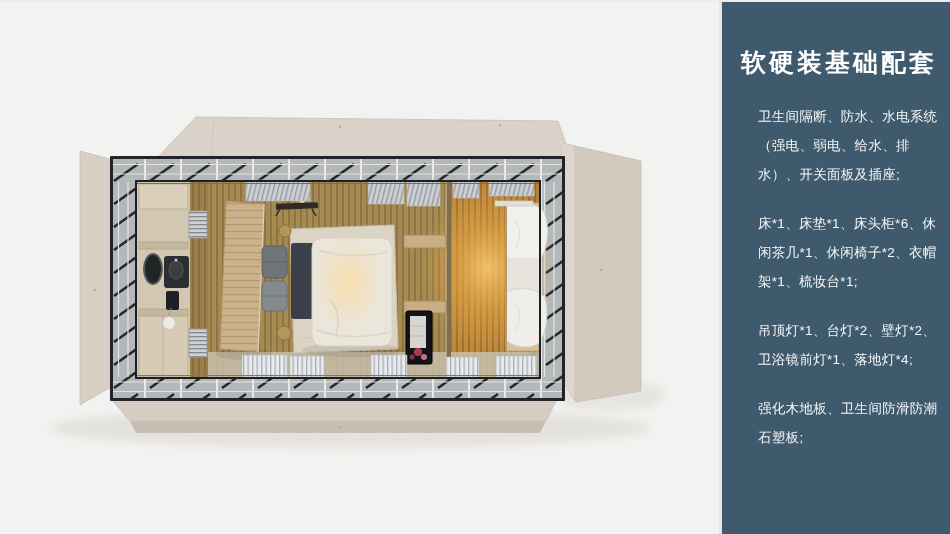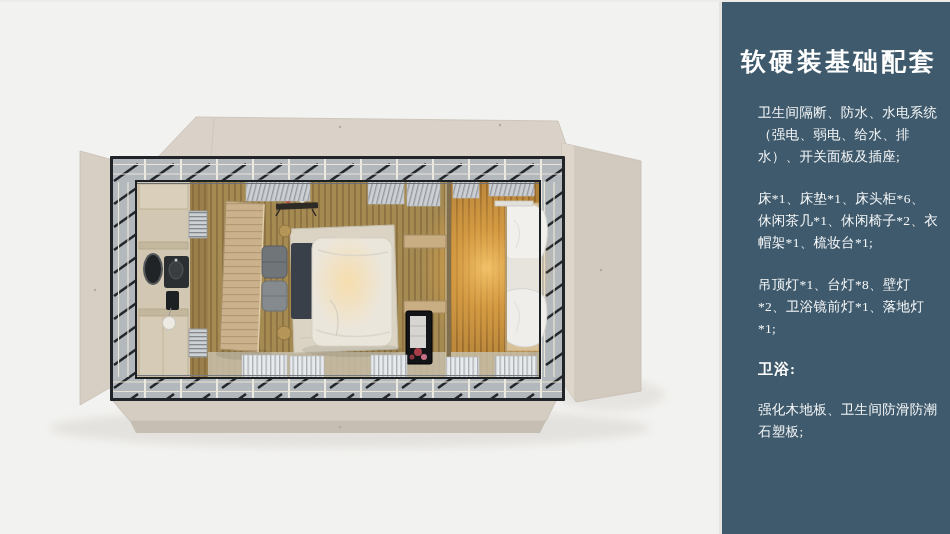--- a/index.html
+++ b/index.html
@@ -9,33 +9,32 @@
     font-family:"Liberation Sans","DejaVu Sans",sans-serif;
   }
   .topline{position:absolute;top:0;left:0;right:0;height:2px;background:#ececea;z-index:9;}
   .canvas{position:absolute;left:0;top:0;width:722px;height:534px;background:#f2f2f0;}
   .canvas svg{display:block;}
   .panel{
     position:absolute;left:719px;top:0;bottom:0;right:0;
     background:#3f5a6c;border-left:3px solid #e5e5e3;
     color:#ffffff;box-sizing:border-box;
     padding:48px 12px 0 36px;
-    font-family:Liberation Serif, serif;
   }
   .panel h1{
     margin:0 0 25px -17px;
     font-size:25px;font-weight:bold;letter-spacing:3px;line-height:1.15;
     white-space:nowrap;
   }
   .panel .sec{margin:0 0 20px 0;}
   .panel h2{
     margin:0 0 4px 0;font-size:15px;font-weight:bold;letter-spacing:1px;
   }
   .panel p{
-    margin:0;font-size:13.5px;line-height:22px;letter-spacing:0.3px;color:#f5f7f8;
+    margin:0;font-size:13.5px;line-height:29px;letter-spacing:0.3px;color:#f5f7f8;
   }
 </style>
 </head>
 <body>
 
 <div class="topline"></div>
 
 <div class="canvas">
   <svg width="722" height="534" viewBox="0 0 722 534" xmlns="http://www.w3.org/2000/svg">
     <defs>
@@ -232,23 +231,22 @@
 
   <div class="sec">
     <p>卫生间隔断、防水、水电系统（强电、弱电、给水、排水）、开关面板及插座;</p>
   </div>
 
   <div class="sec">
     <p>床*1、床垫*1、床头柜*6、休闲茶几*1、休闲椅子*2、衣帽架*1、梳妆台*1;</p>
   </div>
 
   <div class="sec">
-    <p>吊顶灯*1、台灯*8、壁灯*2、卫浴镜前灯*1、落地灯*1;</p>
-  </div>
-
-  <div class="sec">
-    <h2>卫浴:</h2>
+    <p>吊顶灯*1、台灯*2、壁灯*2、卫浴镜前灯*1、落地灯*4;</p>
+  </div>
+
+  <div class="sec">
   </div>
 
   <div class="sec">
     <p>强化木地板、卫生间防滑防潮石塑板;</p>
   </div>
 </aside>
 
 </body></html>

